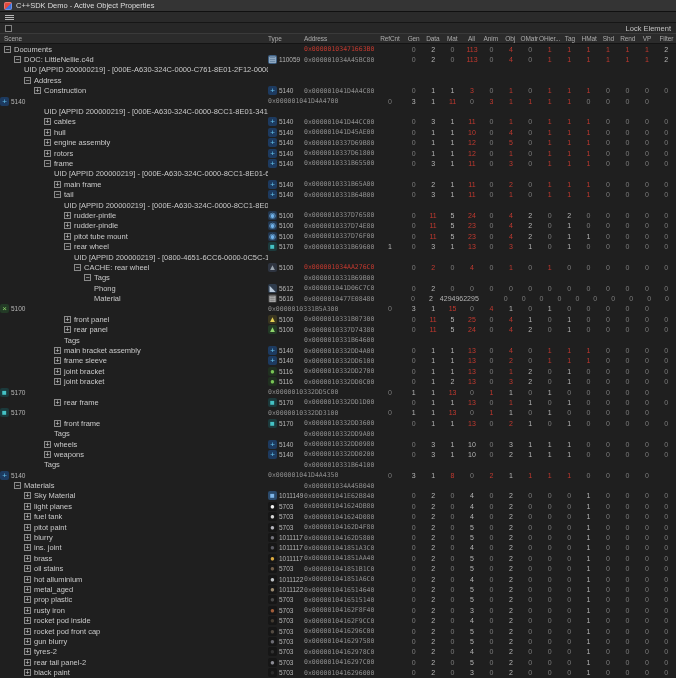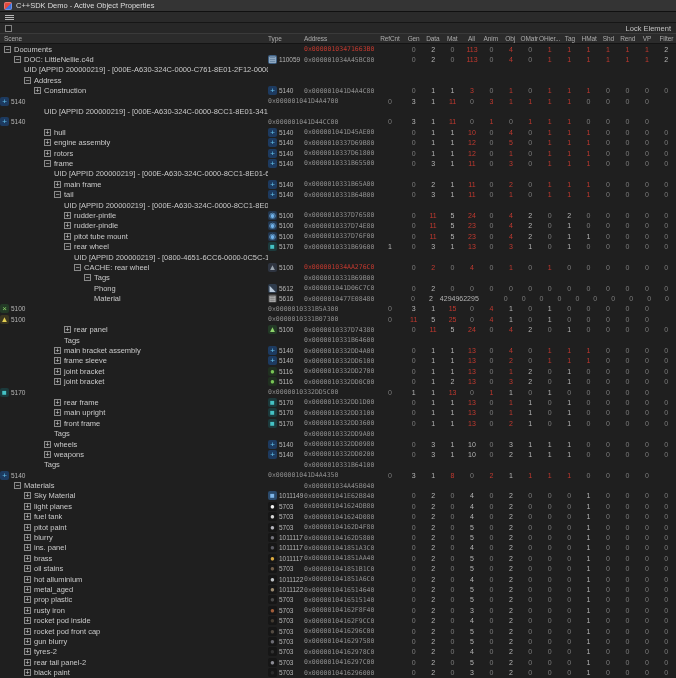--- a/index.html
+++ b/index.html
@@ -276,20 +276,25 @@
       <div class="cell c-num val"></div>
       <div class="cell c-num val"></div>
       <div class="cell c-num val"></div>
       <div class="cell c-num val"></div>
       <div class="cell c-num val"></div>
       <div class="cell c-num val"></div>
       <div class="cell c-num val"></div>
       <div class="cell c-num val"></div>
     </div>
     <div class="row">
+      <div class="cell c-scene scene">
+        <span class="ind" style="width: 40px;"></span>
+        <span class="exp">+</span>
+        <span class="lbl">cables</span>
+      </div>
       <div class="cell c-type typec">
         <span class="icon" style="color: rgb(98, 194, 236); background: rgb(29, 58, 95);">+</span>
         <span class="tnum">5140</span>
       </div>
       <div class="cell c-addr addr">0x000001041D44CC00</div>
       <div class="cell c-num val"></div>
       <div class="cell c-num val dim">0</div>
       <div class="cell c-num val">3</div>
       <div class="cell c-num val">1</div>
       <div class="cell c-num val red">11</div>
@@ -762,20 +767,25 @@
       <div class="cell c-num val">1</div>
       <div class="cell c-num val dim">0</div>
       <div class="cell c-num val">1</div>
       <div class="cell c-num val dim">0</div>
       <div class="cell c-num val dim">0</div>
       <div class="cell c-num val dim">0</div>
       <div class="cell c-num val dim">0</div>
       <div class="cell c-num val dim">0</div>
     </div>
     <div class="row">
+      <div class="cell c-scene scene">
+        <span class="ind" style="width: 60px;"></span>
+        <span class="exp">+</span>
+        <span class="lbl">front panel</span>
+      </div>
       <div class="cell c-type typec">
         <span class="icon" style="color: rgb(227, 207, 82); background: rgb(58, 54, 32);">▲</span>
         <span class="tnum">5100</span>
       </div>
       <div class="cell c-addr addr">0x0000010331B07300</div>
       <div class="cell c-num val"></div>
       <div class="cell c-num val dim">0</div>
       <div class="cell c-num val red">11</div>
       <div class="cell c-num val">5</div>
       <div class="cell c-num val red">25</div>
@@ -991,25 +1001,20 @@
       <div class="cell c-num val">1</div>
       <div class="cell c-num val dim">0</div>
       <div class="cell c-num val">1</div>
       <div class="cell c-num val dim">0</div>
       <div class="cell c-num val dim">0</div>
       <div class="cell c-num val dim">0</div>
       <div class="cell c-num val dim">0</div>
       <div class="cell c-num val dim">0</div>
     </div>
     <div class="row">
-      <div class="cell c-scene scene">
-        <span class="ind" style="width: 50px;"></span>
-        <span class="exp">+</span>
-        <span class="lbl">main upright</span>
-      </div>
       <div class="cell c-type typec">
         <span class="icon" style="color: rgb(69, 194, 197); background: rgb(28, 58, 60);">■</span>
         <span class="tnum">5170</span>
       </div>
       <div class="cell c-addr addr">0x0000010332DD3100</div>
       <div class="cell c-num val"></div>
       <div class="cell c-num val dim">0</div>
       <div class="cell c-num val">1</div>
       <div class="cell c-num val">1</div>
       <div class="cell c-num val red">13</div>
@@ -1329,21 +1334,21 @@
       <div class="cell c-num val">1</div>
       <div class="cell c-num val dim">0</div>
       <div class="cell c-num val dim">0</div>
       <div class="cell c-num val dim">0</div>
       <div class="cell c-num val dim">0</div>
     </div>
     <div class="row">
       <div class="cell c-scene scene">
         <span class="ind" style="width: 20px;"></span>
         <span class="exp">+</span>
-        <span class="lbl">ins. panel</span>
+        <span class="lbl">ins. joint</span>
       </div>
       <div class="cell c-type typec">
         <span class="icon" style="color: rgb(90, 90, 98); background: rgb(22, 22, 22);">●</span>
         <span class="tnum">1011117</span>
       </div>
       <div class="cell c-addr addr">0x000001041851A3C0</div>
       <div class="cell c-num val"></div>
       <div class="cell c-num val dim">0</div>
       <div class="cell c-num val">2</div>
       <div class="cell c-num val dim">0</div>

